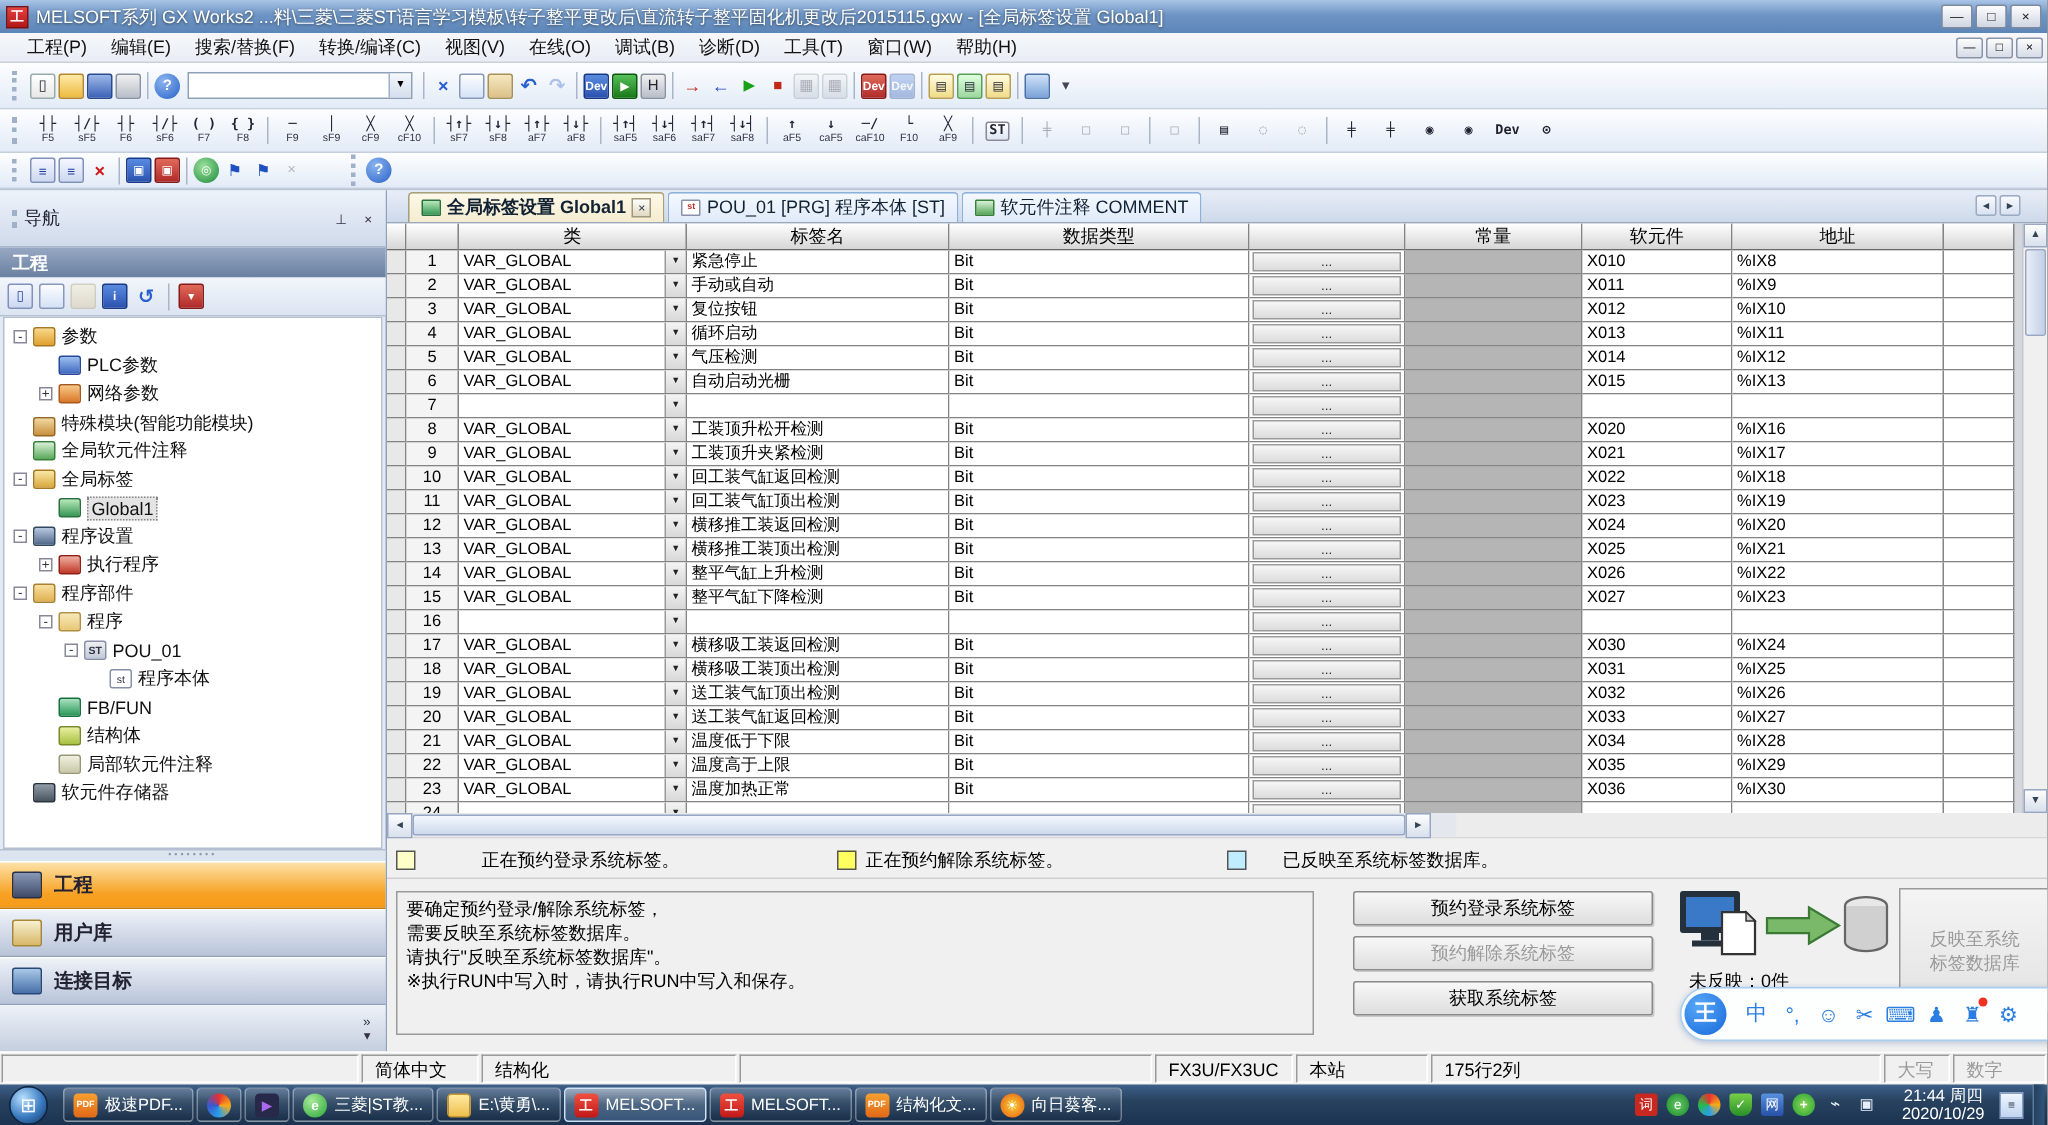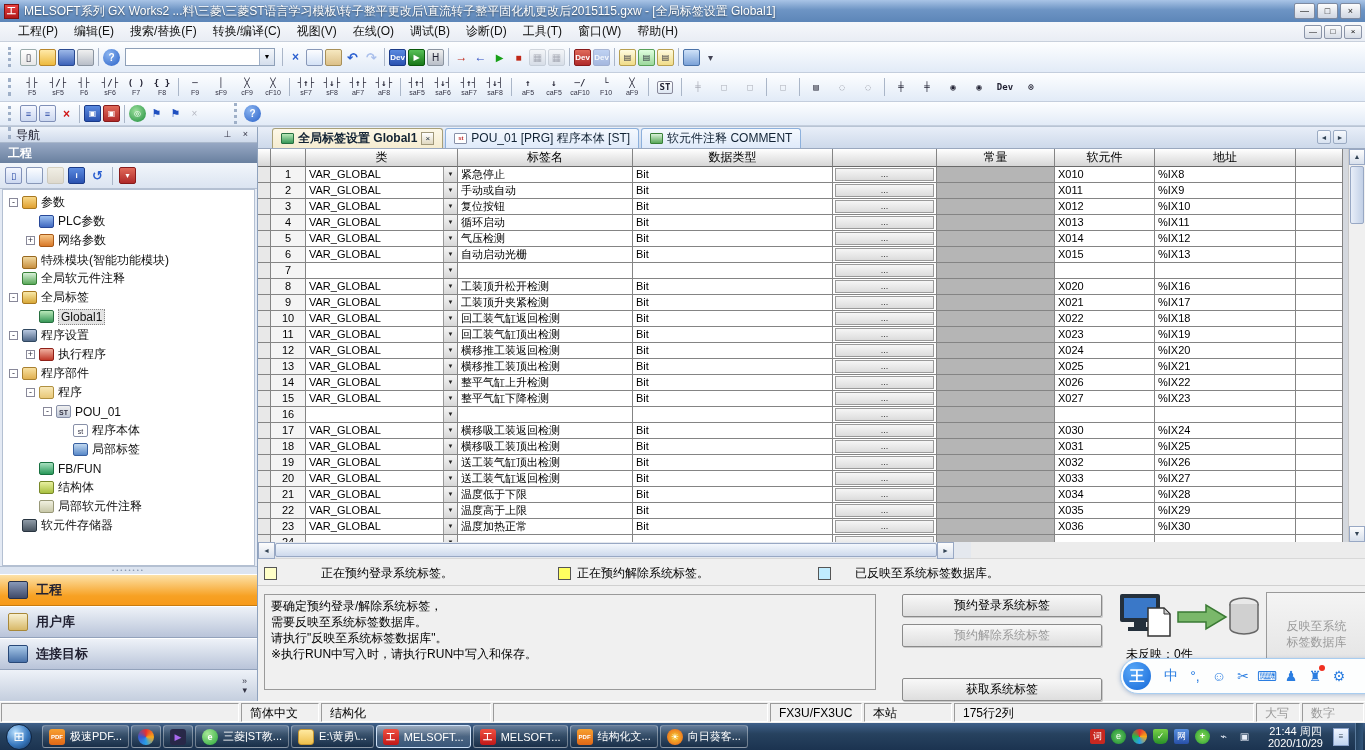--- a/index.html
+++ b/index.html
@@ -54,21 +54,21 @@
 
 .lad-item{width:24px;display:flex;flex-direction:column;align-items:center;margin:0 1px}
 .lad-g{font-size:9px;font-weight:bold;color:#223;line-height:11px;font-family:"DejaVu Sans Mono",monospace;white-space:nowrap}
 .lad-l{font-size:7px;color:#334;line-height:8px}
 .lad-box{border:1px solid #889;background:linear-gradient(#fff,#dde6f2);padding:0 2px;border-radius:2px}
 .help-tb{margin-left:30px;display:flex;align-items:center;border-left:3px dotted #9fb0c8;padding-left:6px;height:100%}
 
 .main{flex:1;display:flex;min-height:0;border-top:1px solid #b8c4d4}
 
 .nav{width:258px;flex:0 0 258px;background:#e4eaf4;border-right:1px solid #8fa2bd;display:flex;flex-direction:column}
-.nav-title{height:16px;background:linear-gradient(#eef3fa,#cfdaeb);border-bottom:1px solid #aab8cc;display:flex;padding:0 4px 0 8px;font-size:12px;color:#223}
+.nav-title{height:38px;background:linear-gradient(#eef3fa,#cfdaeb);border-bottom:1px solid #aab8cc;display:flex;align-items:center;padding:0 4px 0 8px;font-size:12px;color:#223}
 .nav-title::before{content:"";border-left:3px dotted #9fb0c8;height:12px;margin-right:5px}
 .nav-title-btns{margin-left:auto;display:flex;gap:3px}
 .nav-tbtn{width:15px;height:14px;font-size:9px;text-align:center;line-height:13px;color:#334;border:1px solid transparent}
 .nav-sect{height:20px;background:linear-gradient(#97a8c4,#69809f);color:#fff;font-size:12px;font-weight:bold;display:flex;align-items:center;padding:0 8px}
 .nav-tools{height:26px;background:linear-gradient(#f2f6fb,#dbe4f1);border-bottom:1px solid #b4c0d2;display:flex;align-items:center;padding:0 4px;gap:2px}
 .tree{flex:1;background:#fff;border:1px solid #b4c0d2;margin:0 2px;overflow:hidden;padding-top:3px}
 .tree-row{height:19px;display:flex;align-items:center;font-size:12px;color:#111;white-space:nowrap}
 .expander{width:9px;height:9px;border:1px solid #889;background:#fff;font-size:9px;line-height:7px;text-align:center;margin-right:4px;flex:0 0 9px;color:#334}
 .expander-ph{width:13px;flex:0 0 13px}
 .ti{width:15px;height:13px;margin-right:4px;border-radius:2px;flex:0 0 15px;font-size:7px;color:#fff;text-align:center;line-height:13px;font-weight:bold}
@@ -510,25 +510,20 @@
           <div class="tree-row" style="padding-left: 40px;">
             <span class="expander">-</span>
             <span class="ti ti-pou01">ST</span>
             <span class="tree-label">POU_01</span>
           </div>
           <div class="tree-row" style="padding-left: 57px;">
             <span class="expander-ph"></span>
             <span class="ti ti-stbody">st</span>
             <span class="tree-label">程序本体</span>
           </div>
-          <div class="tree-row" style="padding-left: 57px;">
-            <span class="expander-ph"></span>
-            <span class="ti ti-locallabel"></span>
-            <span class="tree-label">局部标签</span>
-          </div>
           <div class="tree-row" style="padding-left: 23px;">
             <span class="expander-ph"></span>
             <span class="ti ti-fbfun"></span>
             <span class="tree-label">FB/FUN</span>
           </div>
           <div class="tree-row" style="padding-left: 23px;">
             <span class="expander-ph"></span>
             <span class="ti ti-struct"></span>
             <span class="tree-label">结构体</span>
           </div>
@@ -992,21 +987,21 @@
       <div class="panel">
         <div class="info-box" id="info-box">
             <div>要确定预约登录/解除系统标签，</div>
             <div>需要反映至系统标签数据库。</div>
             <div>请执行"反映至系统标签数据库"。</div>
             <div>※执行RUN中写入时，请执行RUN中写入和保存。</div>
           </div>
         <div id="panel-buttons">
             <div class="pbtn" style="top: 8px;">预约登录系统标签</div>
             <div class="pbtn disabled" style="top: 38px;">预约解除系统标签</div>
-            <div class="pbtn" style="top: 68px; margin-top: 24px;">获取系统标签</div>
+            <div class="pbtn" style="top: 68px;">获取系统标签</div>
           </div>
         <div class="reflect-btn" id="reflect-btn">
             <div>反映至系统</div>
             <div>标签数据库</div>
           </div>
         <div class="graphic">
           <svg width="150" height="54" viewBox="0 0 150 54">
             <rect x="2" y="4" width="40" height="28" rx="2" fill="#24303c"></rect>
             <rect x="6" y="8" width="32" height="20" fill="#3a78c8"></rect>
             <rect x="16" y="32" width="12" height="5" fill="#24303c"></rect>

